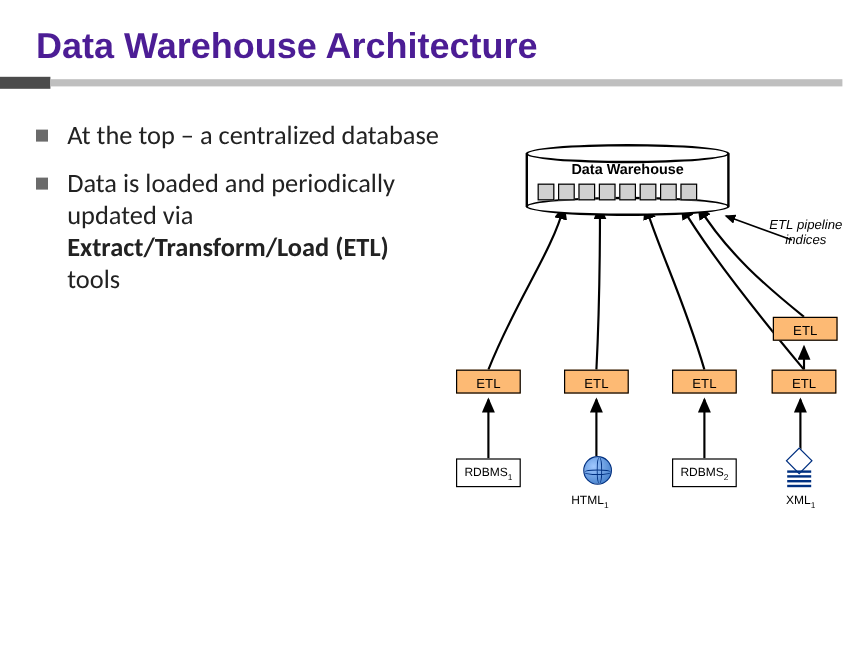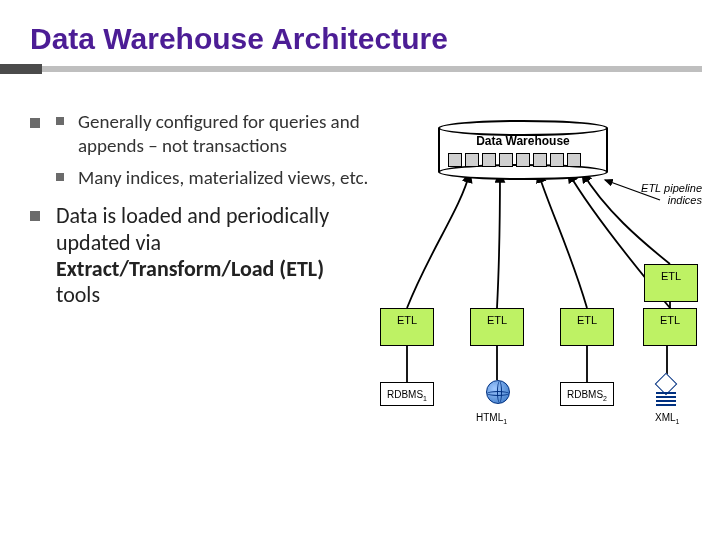--- a/index.html
+++ b/index.html
@@ -144,31 +144,31 @@
     border: 1.5px solid #000;
     background: #d0d0d0;
   }
 
   .pipeline-label {
     position: absolute;
     right: 8px;
     top: 72px;
     font-size: 11px;
     font-style: italic;
-    text-align: right;
+    text-align: center;
     line-height: 1.1;
     font-family: Arial, sans-serif;
   }
 
   .etl-box {
     position: absolute;
     width: 54px;
-    height: 38px;
+    height: 20px;
     border: 1.5px solid #000;
-    background: #bef264;
+    background: #fdba74;
     font-size: 11px;
     text-align: center;
     line-height: 22px;
     font-family: Arial, sans-serif;
   }
   .etl-upper { top: 154px; right: 12px; }
   .etl-1 { top: 198px; left: 10px; }
   .etl-2 { top: 198px; left: 100px; }
   .etl-3 { top: 198px; left: 190px; }
   .etl-4 { top: 198px; left: 273px; }
@@ -260,24 +260,21 @@
 
 <div class="title">Data Warehouse Architecture</div>
 <div class="underline-bar">
   <div class="underline-dark"></div>
   <div class="underline-light"></div>
 </div>
 
 <div class="content">
   <ul class="lvl1">
     <li>
-      <ul class="lvl2">
-        <li>Generally configured for queries and appends – not transactions</li>
-        <li>Many indices, materialized views, etc.</li>
-      </ul>
+      <span>At the top – a centralized database</span>
     </li>
     <li>
       Data is loaded and periodically updated via <span class="bold">Extract/Transform/Load (ETL)</span> tools
     </li>
   </ul>
 </div>
 
 <div class="diagram">
 
   <svg class="arrows">

